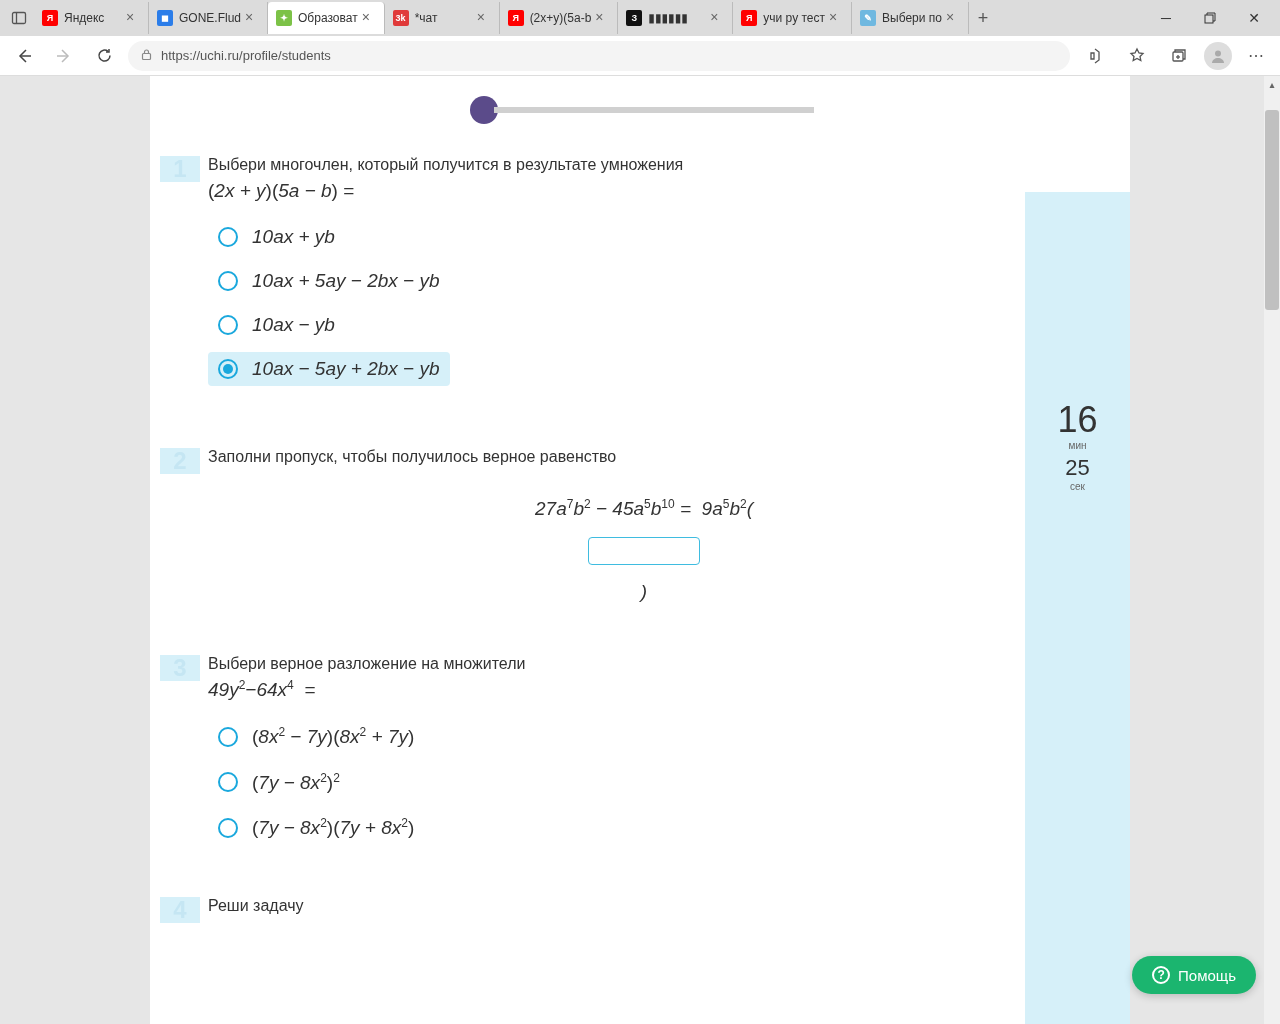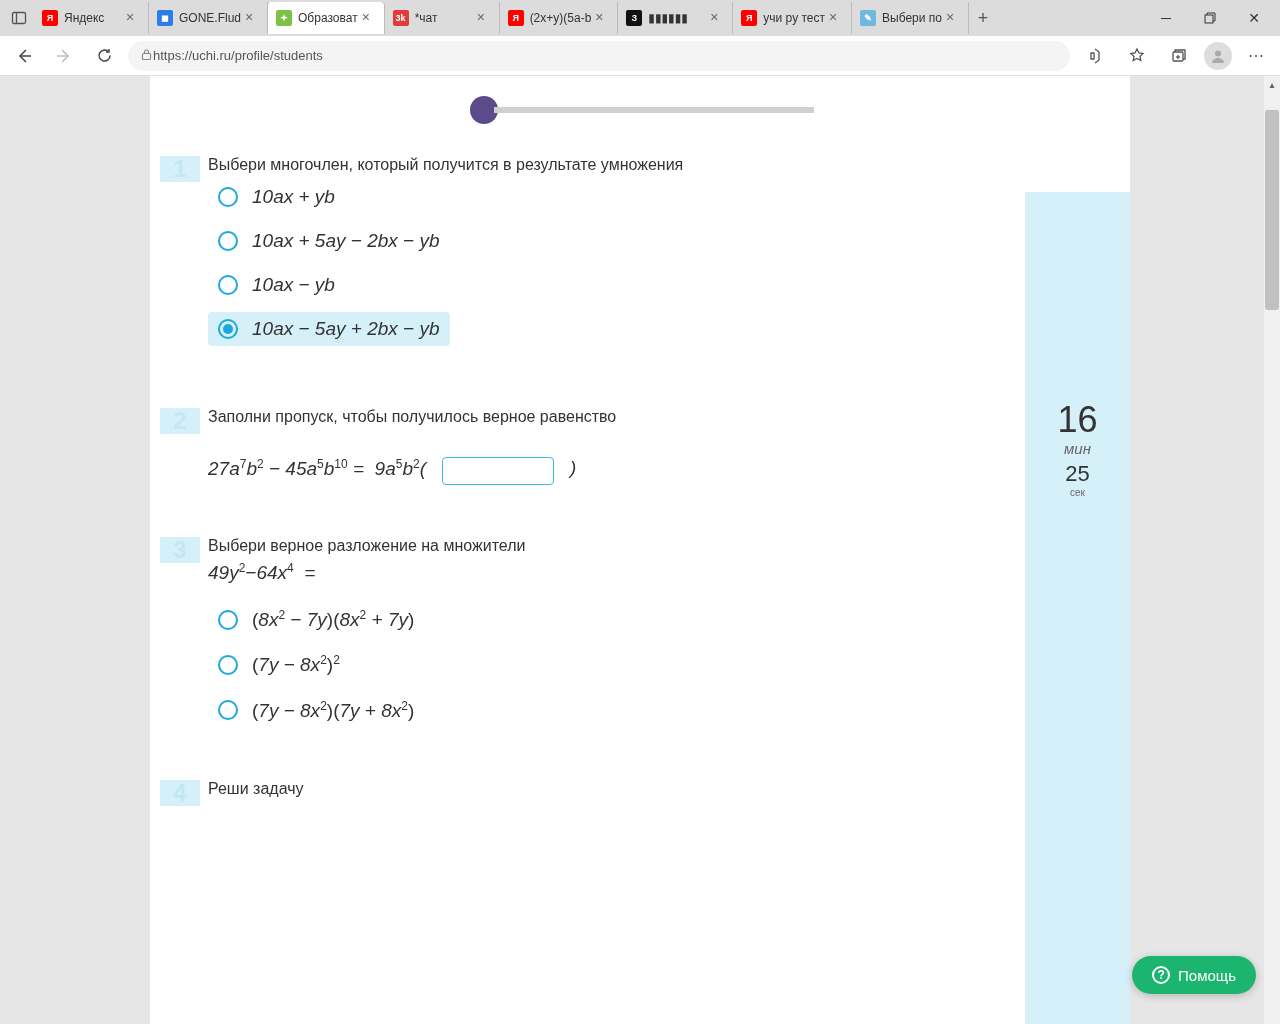--- a/index.html
+++ b/index.html
@@ -14,21 +14,21 @@
   .tab-favicon { width: 16px; height: 16px; margin-right: 6px; flex-shrink: 0; border-radius: 2px; display: flex; align-items: center; justify-content: center; font-size: 9px; color: #fff; font-weight: bold; }
   .tab-title { white-space: nowrap; overflow: hidden; text-overflow: ellipsis; flex: 1; }
   .tab-close { width: 14px; height: 14px; margin-left: 4px; color: #666; font-size: 14px; line-height: 12px; }
   .new-tab-btn { width: 28px; height: 28px; display: flex; align-items: center; justify-content: center; font-size: 18px; color: #555; cursor: pointer; }
   .window-controls { margin-left: auto; display: flex; }
   .win-btn { width: 44px; height: 32px; display: flex; align-items: center; justify-content: center; color: #333; font-size: 14px; }
   
   .address-row { display: flex; align-items: center; height: 40px; background: #fff; padding: 0 8px; border-bottom: 1px solid #ddd; gap: 8px; }
   .nav-btn { width: 32px; height: 32px; display: flex; align-items: center; justify-content: center; color: #555; border-radius: 4px; }
   .nav-btn.disabled { color: #bbb; }
-  .address-bar { flex: 1; display: flex; align-items: center; height: 30px; background: #f4f4f4; border-radius: 15px; padding: 0 12px; font-size: 13px; color: #555; }
+  .address-bar { flex: 1; display: flex; align-items: center; height: 30px; background: #f4f4f4; border-radius: 15px; padding: 0 12px; gap: 8px; font-size: 13px; color: #555; }
   .addr-icon { color: #888; }
   .tool-icon { width: 34px; height: 32px; display: flex; align-items: center; justify-content: center; color: #555; }
   .profile-icon { width: 28px; height: 28px; border-radius: 50%; background: #ddd; display: flex; align-items: center; justify-content: center; }
   .more-icon { font-size: 16px; color: #555; padding: 0 8px; }
   
   
   .page-wrapper { background: #e6e6e6; height: calc(1024px - 76px); overflow: hidden; position: relative; }
   .content-frame { width: 980px; margin: 0 auto; background: #fff; min-height: 100%; position: relative; }
   
   .progress-bar { display: flex; align-items: center; padding: 20px 0 30px 320px; }
@@ -43,28 +43,28 @@
   .q-expr { font-size: 19px; color: #333; font-style: italic; margin-bottom: 18px; }
   .q-expr .up { font-style: normal; }
   
   .option { display: flex; align-items: center; padding: 6px 10px; margin-bottom: 10px; cursor: pointer; border-radius: 4px; }
   .option.selected { background: #d6f0f9; display: inline-flex; }
   .radio { width: 20px; height: 20px; border: 2px solid #1aa8dd; border-radius: 50%; margin-right: 14px; flex-shrink: 0; display: flex; align-items: center; justify-content: center; }
   .radio.checked::after { content: ""; width: 10px; height: 10px; background: #1aa8dd; border-radius: 50%; }
   .option-label { font-size: 19px; color: #333; font-style: italic; }
   .option-label .n { font-style: normal; }
   
-  .fill-row { font-size: 19px; color: #333; font-style: italic; display: flex; align-items: flex-start; gap: 16px; margin-top: 30px; }
+  .fill-row { font-size: 19px; color: #333; font-style: italic; display: flex; align-items: center; gap: 16px; margin-top: 30px; flex-direction: column; }
   .fill-input { width: 112px; height: 28px; border: 1.5px solid #3fbce0; border-radius: 4px; background: #fff; font-size: 16px; padding: 0 6px; }
   sup { font-size: 12px; font-style: normal; }
   
   
   .timer-panel { position: absolute; right: 0; top: 116px; width: 105px; height: 880px; background: #d6f0f9; display: flex; flex-direction: column; align-items: center; padding-top: 210px; }
   .timer-min { font-size: 36px; color: #333; font-weight: 400; line-height: 1; }
-  .timer-minlbl { font-size: 15px; color: #666; margin-top: 2px; font-style: italic; }
+  .timer-minlbl { font-size: 10px; color: #666; margin-top: 2px; }
   .timer-sec { font-size: 22px; color: #333; margin-top: 4px; }
   .timer-seclbl { font-size: 10px; color: #666; }
   
   
   .help-btn { position: fixed; right: 24px; bottom: 30px; background: #1bb56f; color: #fff; border-radius: 22px; padding: 10px 20px; display: flex; align-items: center; gap: 8px; font-size: 15px; box-shadow: 0 2px 8px rgba(0,0,0,0.2); }
   .help-q { width: 18px; height: 18px; border: 2px solid #fff; border-radius: 50%; display: flex; align-items: center; justify-content: center; font-size: 12px; font-weight: bold; }
   
   
   .page-scrollbar { position: absolute; right: 0; top: 76px; width: 16px; height: calc(1024px - 76px); background: #f0f0f0; }
   .scroll-thumb { width: 14px; height: 200px; background: #c0c0c0; border-radius: 3px; margin: 18px 1px 0; }
@@ -215,20 +215,21 @@
       <div class="progress-dot"></div>
       <div class="progress-track"></div>
     </div>
 
     <div class="questions">
 
       <div class="question">
         <div class="q-num">1</div>
         <div class="q-body">
           <div class="q-title">Выбери многочлен, который получится в результате умножения</div>
+          <div class="q-expr"><span class="up">(</span>2x + y<span class="up">)(</span>5a − b<span class="up">)  =</span></div>
           <div class="option">
             <span class="radio"></span>
             <span class="option-label">10ax + yb</span>
           </div>
           <div class="option">
             <span class="radio"></span>
             <span class="option-label">10ax + 5ay − 2bx − yb</span>
           </div>
           <div class="option">
             <span class="radio"></span>

